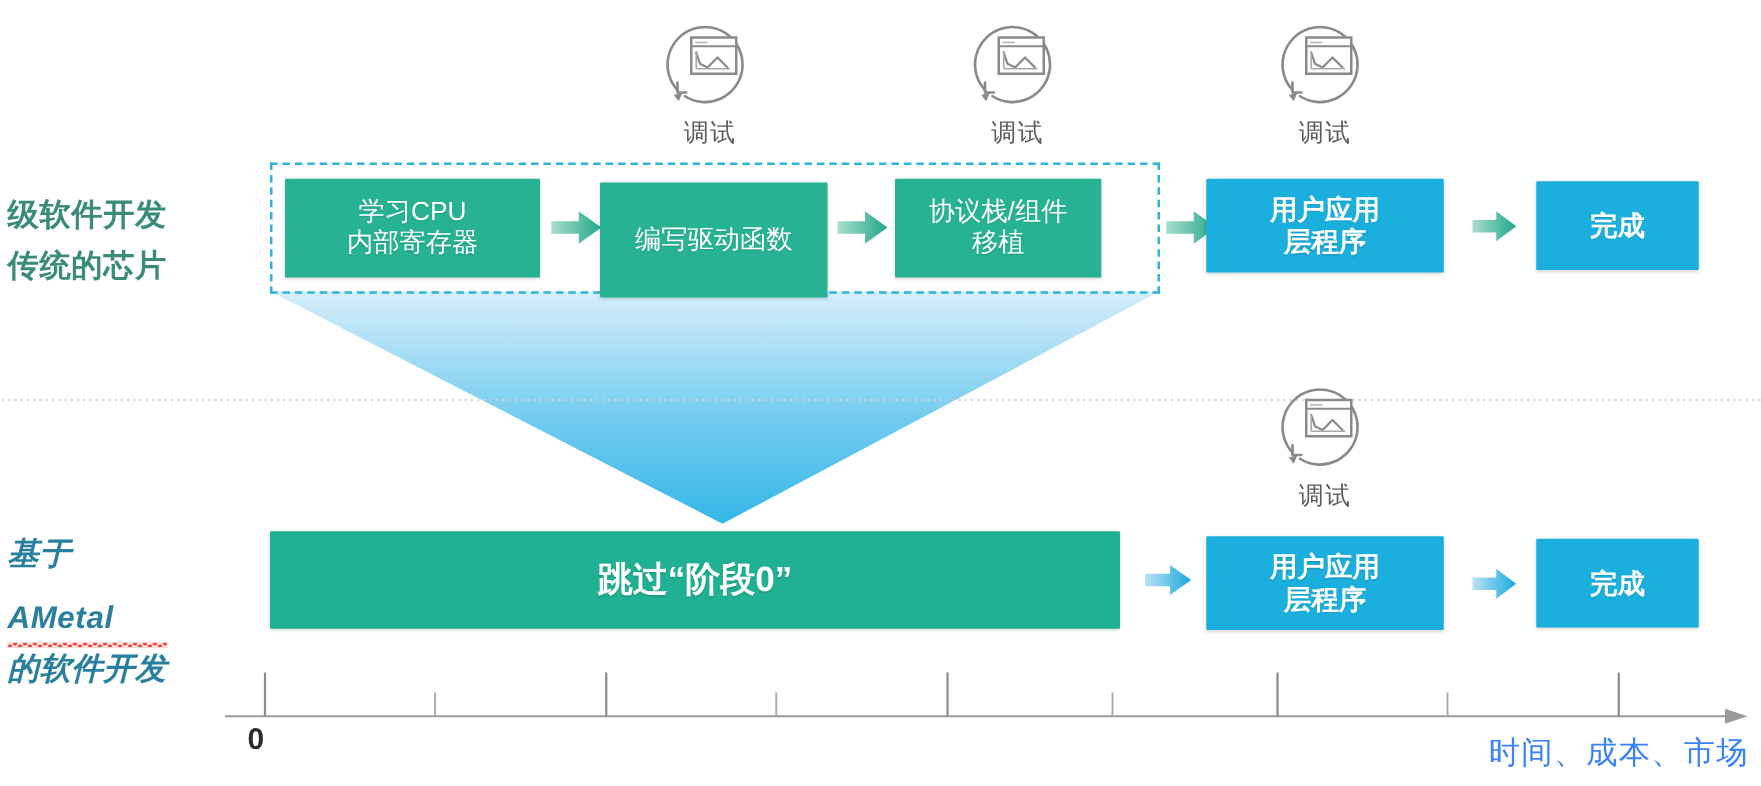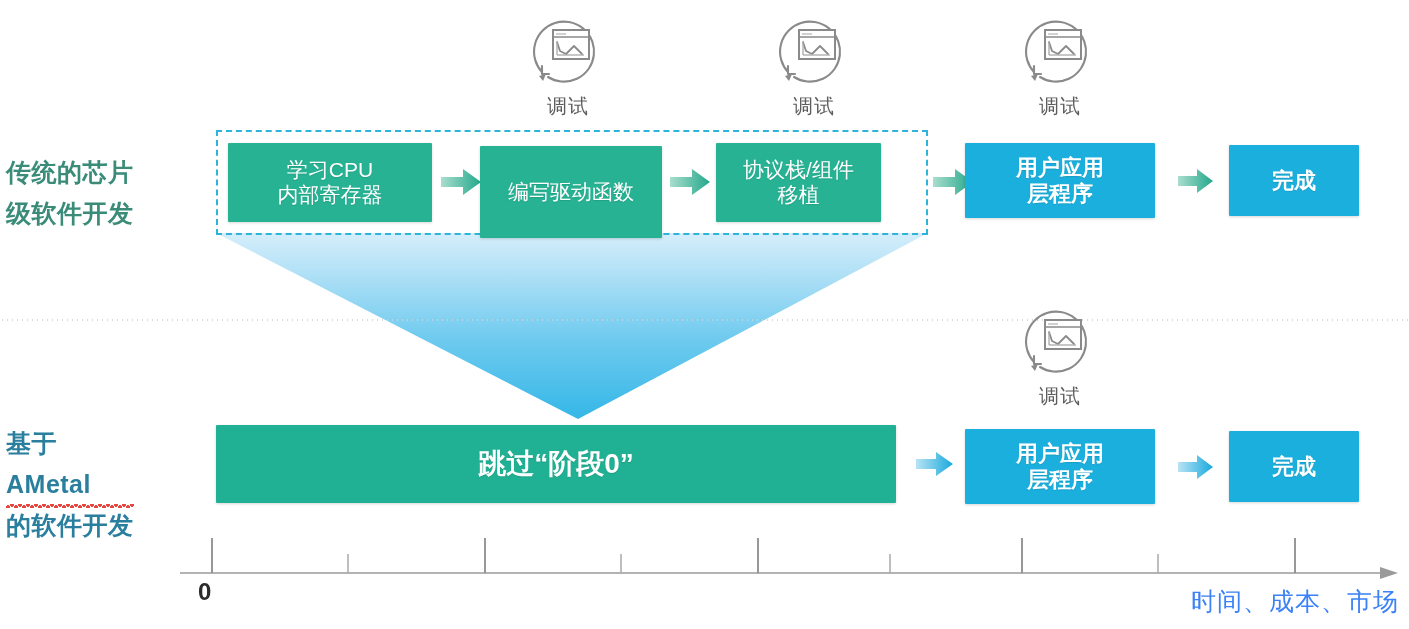--- a/index.html
+++ b/index.html
@@ -18,25 +18,26 @@
   
   .row-label{
     position:absolute;
     font-weight:bold;
     font-size:25px;
     line-height:41px;
     letter-spacing:.5px;
     white-space:nowrap;
   }
   .row-label.top{ left:6px; top:152px; color:#3a8c79; }
-  .row-label.bottom{ left:6px; top:423px; color:#2a7f9e; }
+  .row-label.bottom{ left:6px; top:423px; color:#2a7f9e;font-style:italic; }
   .row-label span{ display:block; }
   .sq-underline{
     position:relative;
     display:inline-block;
+    margin-top:10px;
   }
   .sq-underline::after{
     content:"";
     position:absolute;
     left:0; right:0; bottom:-3px;
     height:4px;
     background-image:
       radial-gradient(circle at 2px 3px, #e8453c 1.6px, transparent 1.9px),
       radial-gradient(circle at 6px 1px, #e8453c 1.6px, transparent 1.9px);
     background-size:8px 4px;
@@ -140,22 +141,22 @@
     letter-spacing:1px;
     white-space:nowrap;
   }
 </style>
 </head>
 <body>
 
 <div id="canvas">
 
   <div class="row-label top">
+    <span>级软件开发</span>
     <span>传统的芯片</span>
-    <span>级软件开发</span>
   </div>
 
   <div class="row-label bottom">
     <span>
         <span>基于</span>
         <span class="sq-underline">AMetal</span>
       </span>
     <span>的软件开发</span>
   </div>
 

